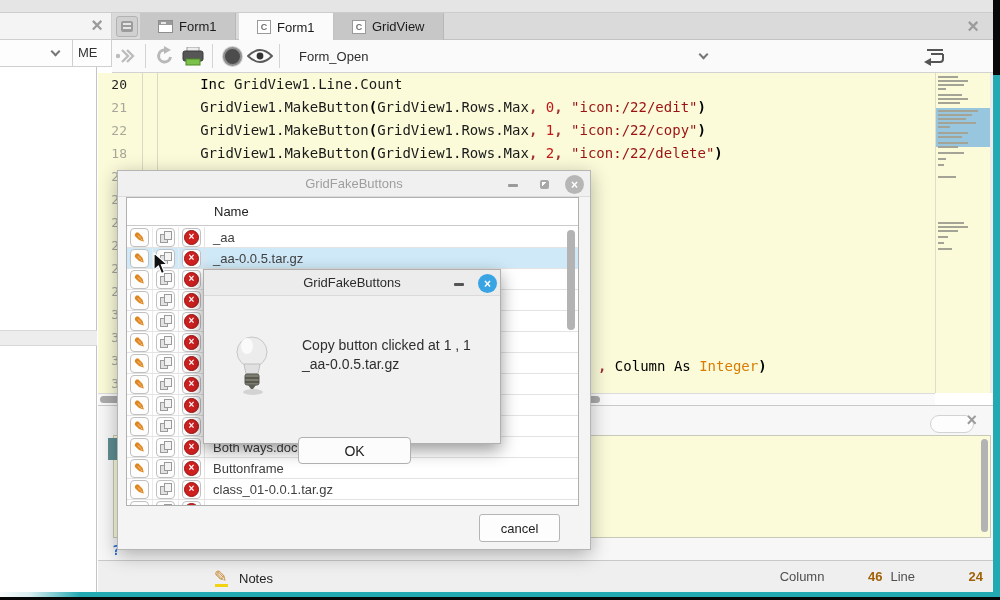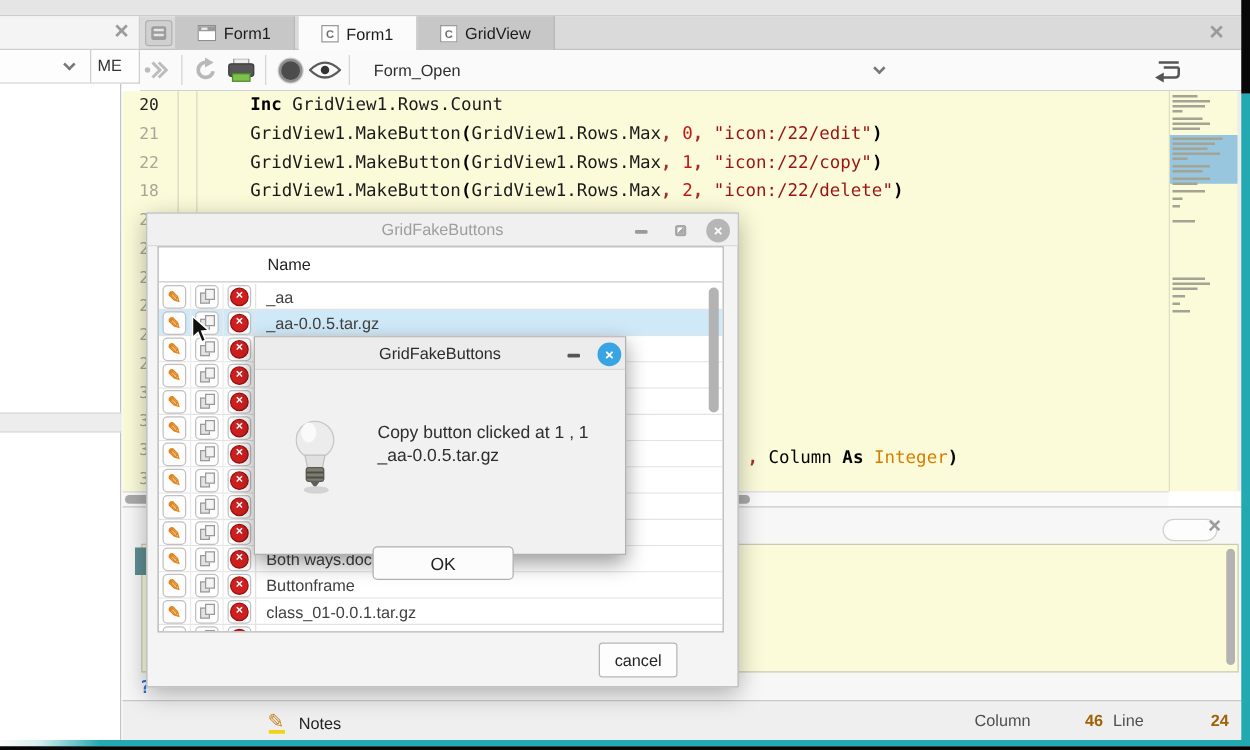--- a/index.html
+++ b/index.html
@@ -44,21 +44,21 @@
   .wrap-ic { position:absolute; right:48px; top:7px; }
 
   
   .editor { left:98px; top:73px; width:895px; height:320px; background:#fbfbda; font-family:"DejaVu Sans Mono", monospace;padding-left:39px; }
   .gutter { position:absolute; left:0; top:0; width:32px; text-align:right; padding-right:3px; }
   .ln { height:23px; line-height:23px; font-size:13px; color:#a6a69a; }
   .ln.cur { color:#1f1f1f; }
   .foldcol { position:absolute; left:44px; top:0; bottom:0; width:16px; border-left:1px solid #d9d9c4; border-right:1px solid #d9d9c4; }
   .codelines { position:absolute; left:60px; top:0; right:58px; overflow:hidden; }
   .cl { height:23px; line-height:23px; font-size:14px; color:#1a1a1a; white-space:pre; }
-  .kw { font-weight:bold; color:#000; }
+  .kw { font-weight:normal; color:#000; }
   .br { font-weight:bold; color:#000; }
   .pu { font-weight:bold; color:#a03030; }
   .nu { color:#c41616; }
   .st { color:#9c1212; }
   .ty { color:#d97c00; }
   .fragment { position:absolute; left:500px; top:285px; font-family:"DejaVu Sans Mono", monospace; font-size:14px; white-space:pre; z-index:2; }
   .minimap { position:absolute; left:837px; top:0; width:55px; height:320px; background:#fbfbda; border-left:1px solid #dedec6; }
   .mm-bar { position:absolute; height:2px; background:#a3a396; }
   .mm-view { position:absolute; left:0; width:55px; background:#8cc0de; opacity:0.9; }
   .mm-edge { position:absolute; left:892px; top:0; width:3px; height:320px; background:#ececec; }
@@ -110,21 +110,21 @@
   .gcell { width:26px; align-self:stretch; display:flex; align-items:center; justify-content:center; border-right:1px solid #ebebeb; flex:0 0 26px; }
   .gcell:nth-child(3) { border-right:1px solid #e3e3e3; }
   .gname { font-size:13px; color:#404040; padding-left:8px; white-space:nowrap; }
   .icbtn { width:19px; height:19px; background:#fdfdfd; border:1px solid #c0c0c0; border-radius:4px; display:flex; align-items:center; justify-content:center; position:relative; }
   .ic-edit { color:#e0851c; font-size:13px; line-height:13px; font-weight:bold; }
   .ic-copy { position:relative; width:12px; height:12px; }
   .ic-copy i { position:absolute; left:0; top:3px; width:8px; height:9px; background:#e2e2e2; border:1px solid #9a9a9a; }
   .ic-copy b { position:absolute; left:4px; top:0; width:8px; height:9px; background:#f4f4f4; border:1px solid #9a9a9a; }
   .ic-del { width:15px; height:15px; border-radius:50%; background:#cf2020; border:1px solid #991010; color:#fff; font-size:10px; font-weight:bold; display:flex; align-items:center; justify-content:center; line-height:10px; }
   .gscroll { position:absolute; right:3px; top:32px; width:8px; height:100px; background:#b3b3b3; border-radius:4px; }
-  .cancel-btn { position:absolute; left:361px; top:343px; width:63px; height:28px; background:#fdfdfd; border:1px solid #b5b5b5; border-radius:3px; font-size:13px; color:#222; display:flex; align-items:center; justify-content:center; }
+  .cancel-btn { position:absolute; left:361px; top:343px; width:81px; height:28px; background:#fdfdfd; border:1px solid #b5b5b5; border-radius:3px; font-size:13px; color:#222; display:flex; align-items:center; justify-content:center; }
 
   
   .mdialog { left:203px; top:269px; width:298px; height:175px; background:#f1f1f1; border:1px solid #b0b0b0; box-shadow:0 6px 16px rgba(0,0,0,0.40); z-index:20; }
   .md-title { position:absolute; left:0; top:0; right:0; height:26px; background:#ececec; border-bottom:1px solid #dadada; }
   .md-title .t { position:absolute; left:0; right:0; top:5px; text-align:center; font-size:13px; color:#2b2b2b; }
   .md-title .winmin { left:250px; top:13px; background:#555; }
   .md-title .circ { left:274px; top:4px; background:#38a4e4; }
   .md-body { position:absolute; left:0; top:26px; right:0; bottom:0; }
   .bulb { position:absolute; left:28px; top:38px; }
   .md-text { position:absolute; left:98px; top:40px; font-size:14px; color:#2e2e2e; line-height:19px; }
@@ -229,21 +229,21 @@
         <div class="ln">27</div>
         <div class="ln">28</div>
         <div class="ln">29</div>
         <div class="ln">30</div>
         <div class="ln">31</div>
         <div class="ln">32</div>
         <div class="ln">33</div>
       </div>
     <div class="foldcol"></div>
     <div class="codelines" id="code-lines">
-        <div class="cl"><span>     </span><span class="kw">Inc</span><span> GridView1.Rows.Count</span></div>
+        <div class="cl"><span>     </span><span class="kw">Inc</span><span> GridView1.Line.Count</span></div>
         <div class="cl"><span>     GridView1.MakeButton</span><span class="br">(</span><span>GridView1.Rows.Max</span><span class="pu">,</span><span> </span><span class="nu">0</span><span class="pu">,</span><span> </span><span class="st">"icon:/22/edit"</span><span class="br">)</span></div>
         <div class="cl"><span>     GridView1.MakeButton</span><span class="br">(</span><span>GridView1.Rows.Max</span><span class="pu">,</span><span> </span><span class="nu">1</span><span class="pu">,</span><span> </span><span class="st">"icon:/22/copy"</span><span class="br">)</span></div>
         <div class="cl"><span>     GridView1.MakeButton</span><span class="br">(</span><span>GridView1.Rows.Max</span><span class="pu">,</span><span> </span><span class="nu">2</span><span class="pu">,</span><span> </span><span class="st">"icon:/22/delete"</span><span class="br">)</span></div>
         <div class="cl"></div>
         <div class="cl"></div>
         <div class="cl"></div>
         <div class="cl"></div>
         <div class="cl"></div>
         <div class="cl"></div>
         <div class="cl"></div>

